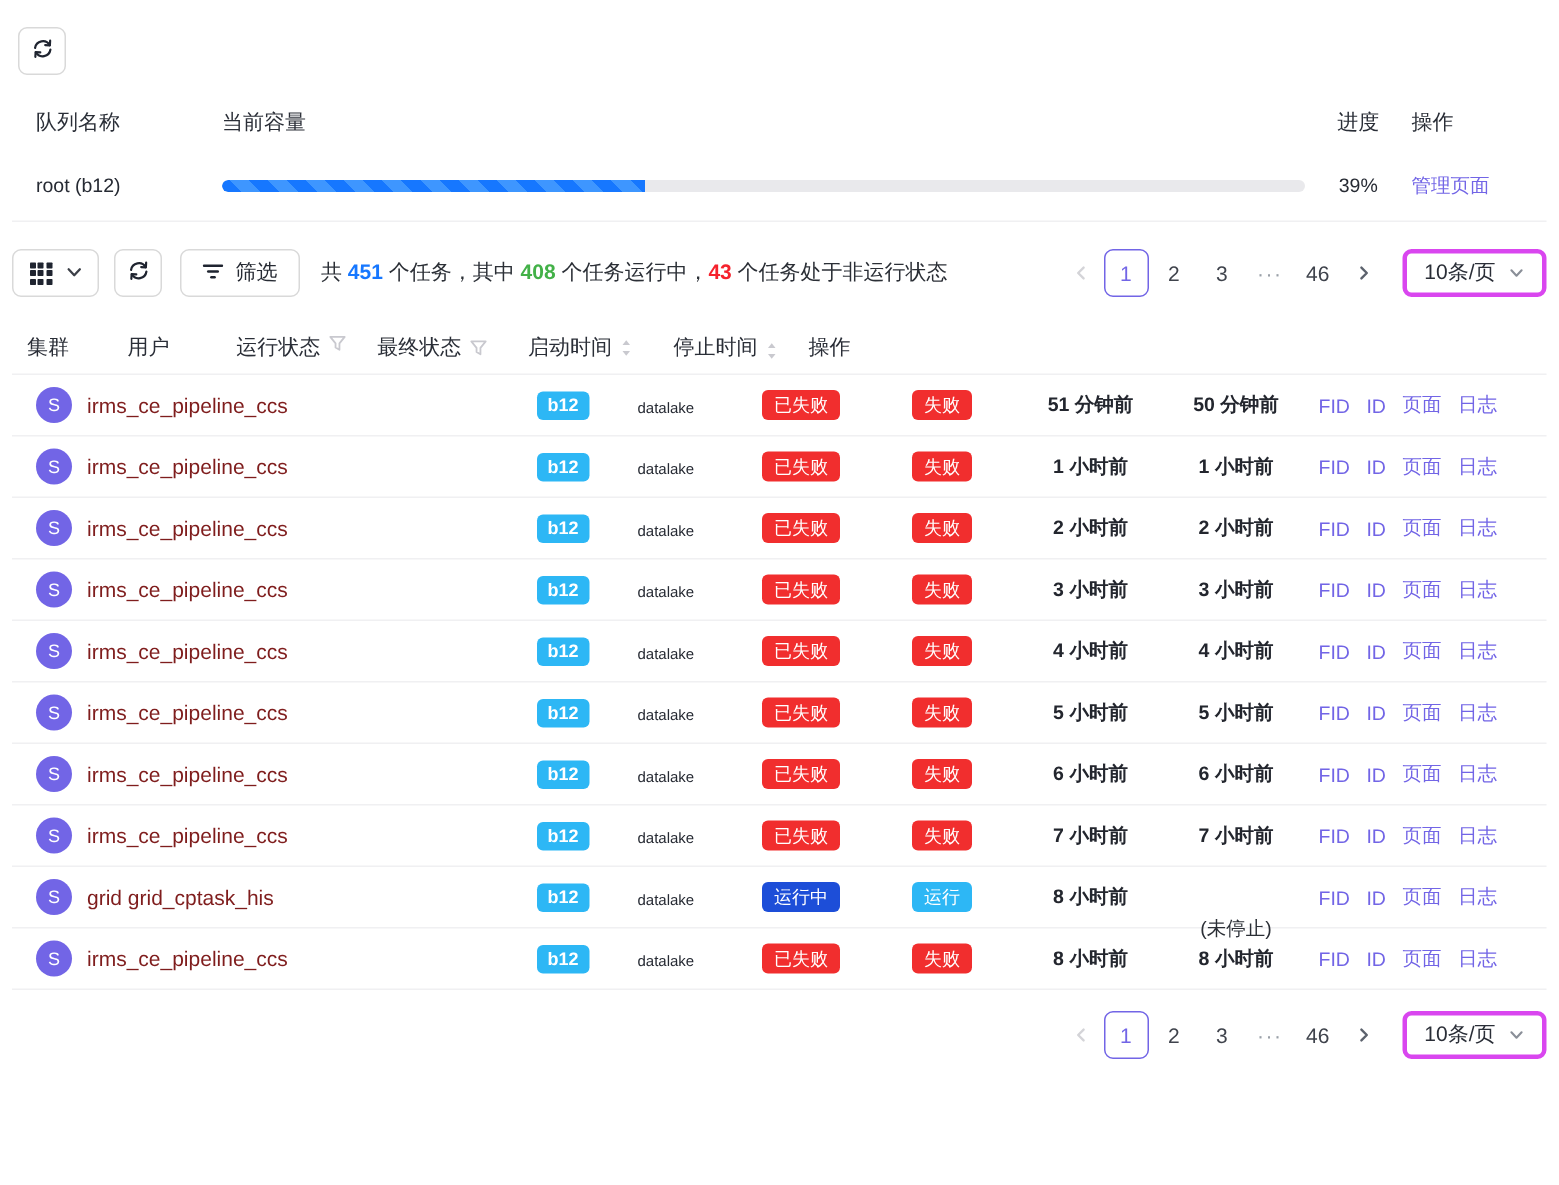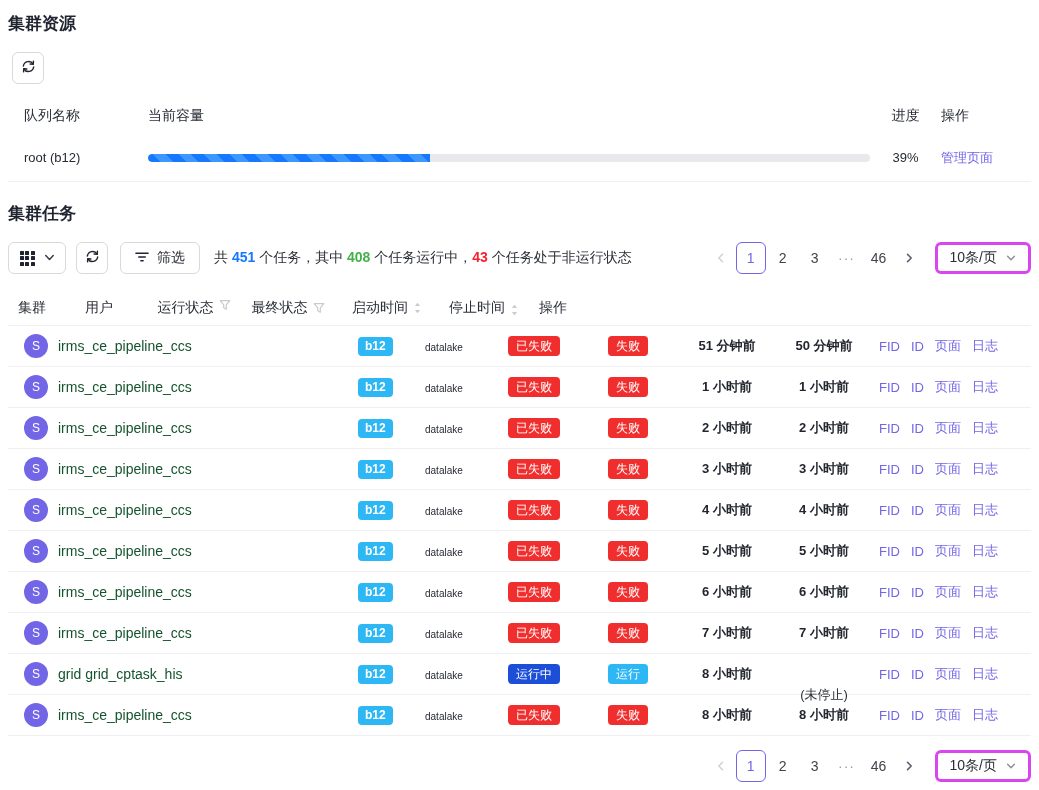--- a/index.html
+++ b/index.html
@@ -89,21 +89,21 @@
   .c-run  { flex:0 0 92px; display:flex; justify-content:center; gap:5px; }
   .c-final{ flex:0 0 96px; display:flex; align-items:center; justify-content:center; gap:5px; }
   .c-start{ flex:0 0 102px; display:flex; align-items:center; justify-content:center; gap:5px; }
   .c-stop { flex:0 0 92px; display:flex; align-items:flex-end; justify-content:center; gap:5px; }
   .c-action { flex:1 1 auto; padding-left:9px; display:flex; align-items:center; gap:11px; }
 
   .avatar {
     width:24px; height:24px; border-radius:50%; background:#7265e6; color:#fff;
     display:inline-flex; align-items:center; justify-content:center; font-size:12px; font-weight:500; flex:none;
   }
-  .task-name { font-size:14px; color:#14532d; }
+  .task-name { font-size:14px; color:#7f1d1d; }
   .tag-cyan {
     background:#2db7f5; color:#fff; font-size:12px; font-weight:700;
     padding:2px 7px; border-radius:4px; line-height:15px; display:inline-block;
   }
   .user-name { font-size:10px; }
   .badge {
     display:inline-block; padding:3px 8px; border-radius:4px; color:#fff; font-size:12px; line-height:14px;
   }
   .badge-red { background:#f12e2e; }
   .badge-green { background:#1d4ed8; }
@@ -114,21 +114,20 @@
 
   .sorter-icon, .filter-funnel-icon { display:inline-flex; cursor:pointer; }
   .bottom-pagination { margin-top:14px; display:flex; justify-content:flex-end; }
 </style>
 </head>
 <body>
 
 <div class="page">
 
   
-  <h1 class="section-title title-resources">集群资源</h1>
 
   <button class="icon-btn refresh-standalone">
     <span>
       <svg width="15" height="15" viewBox="0 0 24 24" fill="none" stroke="#1f2430" stroke-width="2.3" stroke-linecap="round" stroke-linejoin="round">
         <path d="M20.2 12.8a8.4 8.4 0 0 1-15.6 3"></path>
         <path d="M3.8 11.2a8.4 8.4 0 0 1 15.6-3"></path>
         <polyline points="19.9,3.4 19.6,8.4 14.6,8.1"></polyline>
         <polyline points="4.1,20.6 4.4,15.6 9.4,15.9"></polyline>
       </svg>
     </span>
@@ -147,21 +146,20 @@
         <div class="progress-track">
           <div class="progress-fill" style="width: 39%;"></div>
         </div>
       </div>
       <div class="r-progress">39%</div>
       <div class="r-action"><span class="link">管理页面</span></div>
     </div>
   </div>
 
   
-  <h1 class="section-title title-tasks">集群任务</h1>
 
   <div class="toolbar">
     <button class="icon-btn grid-btn">
       <span class="grid-icon">
           <i></i>
           <i></i>
           <i></i>
           <i></i>
           <i></i>
           <i></i>

